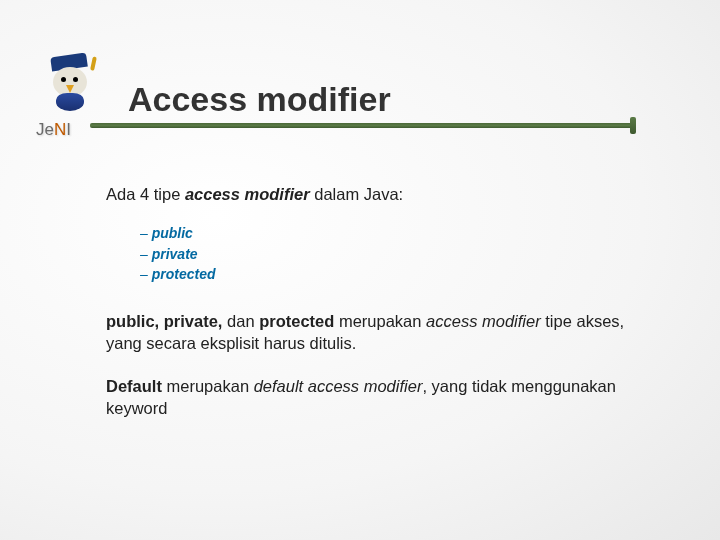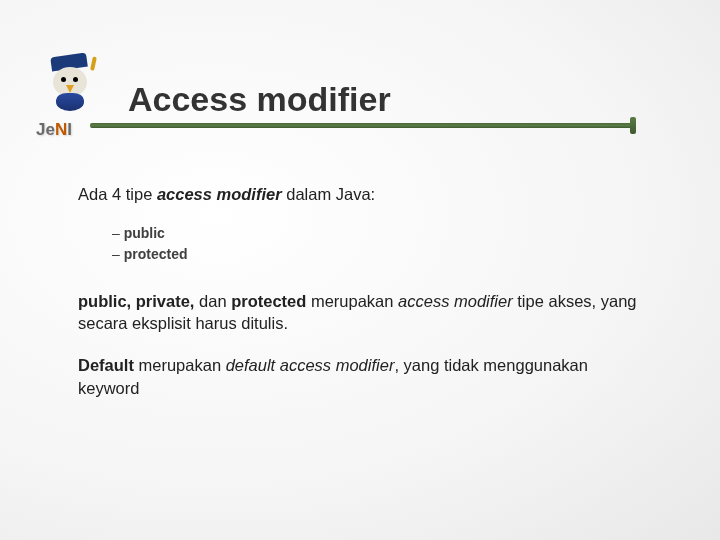--- a/index.html
+++ b/index.html
@@ -73,21 +73,21 @@
     border-radius: 40% 40% 50% 50%;
     position: absolute;
     top: 38px;
     left: 11px;
   }
   .jeni-text {
     position: absolute;
     top: 120px;
     left: 36px;
     font-size: 17px;
-    font-weight: bold;
+    font-weight: normal;
     font-family: "Trebuchet MS", sans-serif;
     color: #6a6a6a;
     text-shadow: 1px 1px 2px rgba(0,0,0,0.15);
   }
   .jeni-text .accent { color: #c05a00; }
   .title {
     margin-left: 78px;
     margin-top: 40px;
     font-size: 34px;
     font-weight: bold;
@@ -105,37 +105,38 @@
     background: linear-gradient(180deg,#4c6a3a 0%, #5a7a46 50%, #3f5a30 100%);
     border-radius: 2px;
   }
   .title-underline .cap {
     position:absolute; right:24px; top:-6px; width:6px; height:17px;
     background: linear-gradient(180deg,#5a7a46,#3f5a30);
     border-radius:2px;
   }
   .content {
     margin-top: 52px;
-    margin-left: 28px;
+    margin-left: 56px;
     margin-right: 20px;
     color: #222;
     font-size: 16.5px;
     line-height: 1.35;
   }
   .intro { margin-bottom: 18px; }
   .intro .em { font-weight: bold; font-style: italic; }
   .list {
     margin-left: 34px;
     margin-bottom: 26px;
   }
   .list-item {
     font-size: 14px;
     font-weight: bold;
-    color: #404040;
+    color: #0369a1;
     line-height: 1.45;
+    font-style: italic;
   }
   .list-item::before {
     content: "– ";
     font-weight: normal;
   }
   .para { margin-bottom: 20px; }
   .b { font-weight: bold; }
   .i { font-style: italic; }
 </style>
 </head>
@@ -164,20 +165,21 @@
       <div class="cap"></div>
   </div>
 
   <div class="content">
     <p class="intro">
       <span>Ada 4 tipe </span><span class="em">access modifier</span><span> dalam Java:</span>
     </p>
 
     <div class="list">
       <div class="list-item">public</div>
+      <div class="list-item">private</div>
       <div class="list-item">protected</div>
     </div>
 
     <p class="para">
       <span class="b">public, private, </span><span>dan </span><span class="b">protected</span><span> merupakan </span><span class="i">access modifier</span><span> tipe akses, yang secara eksplisit harus ditulis.</span>
     </p>
 
     <p class="para">
       <span class="b">Default</span><span> merupakan </span><span class="i">default access modifier</span><span>, yang tidak menggunakan keyword</span>
     </p>

